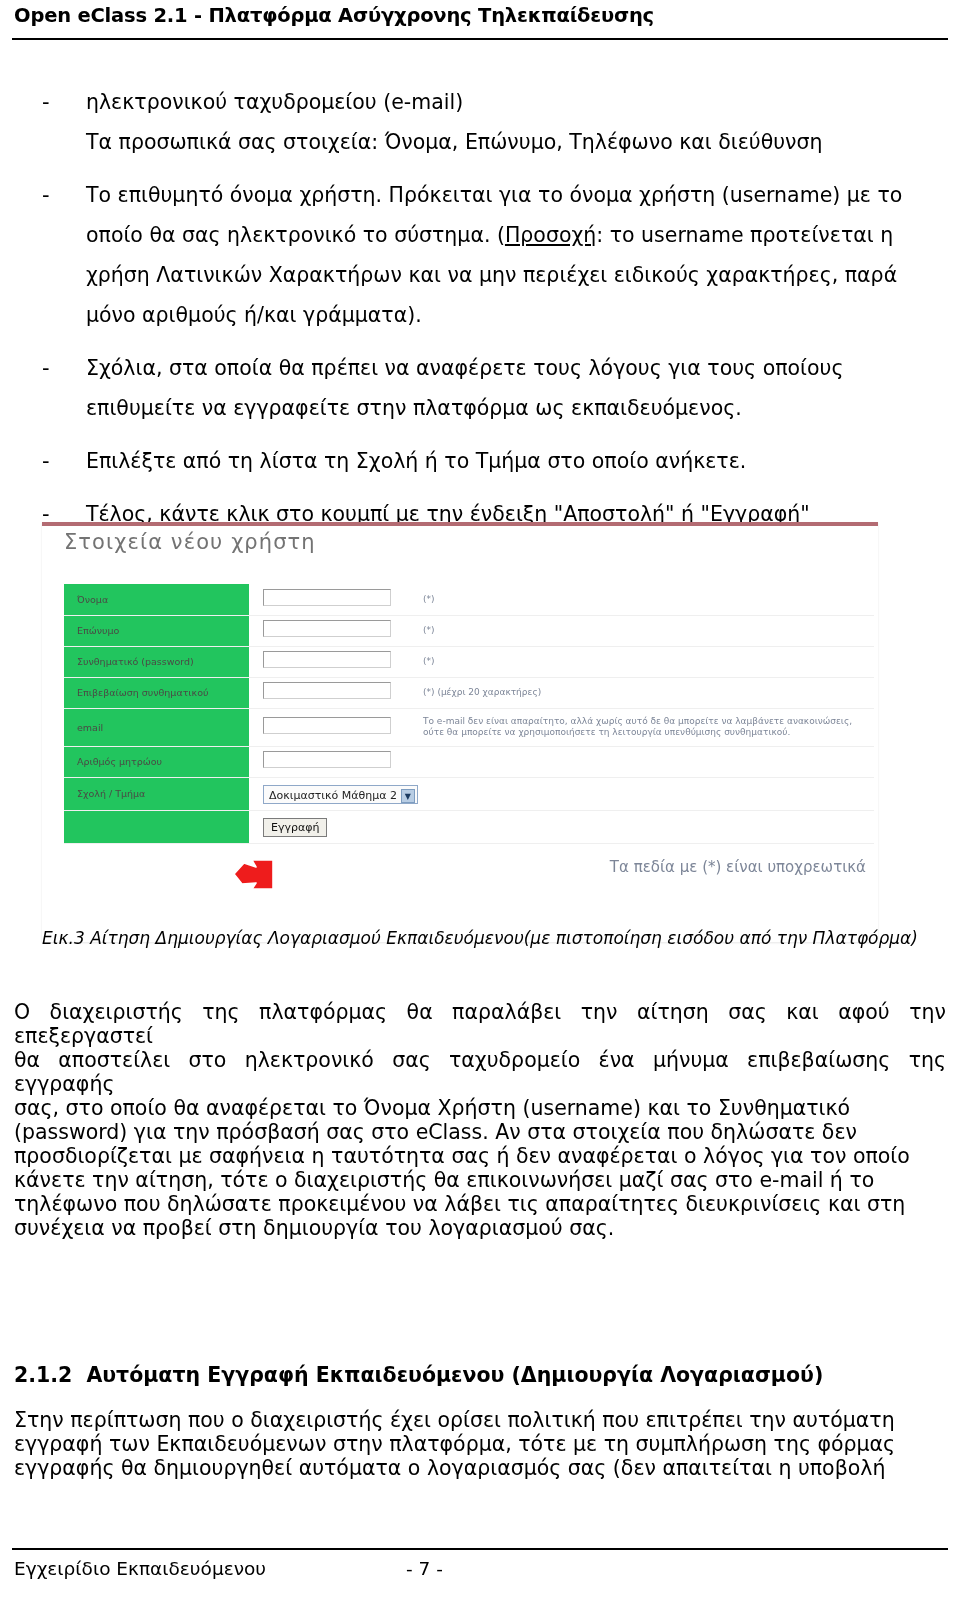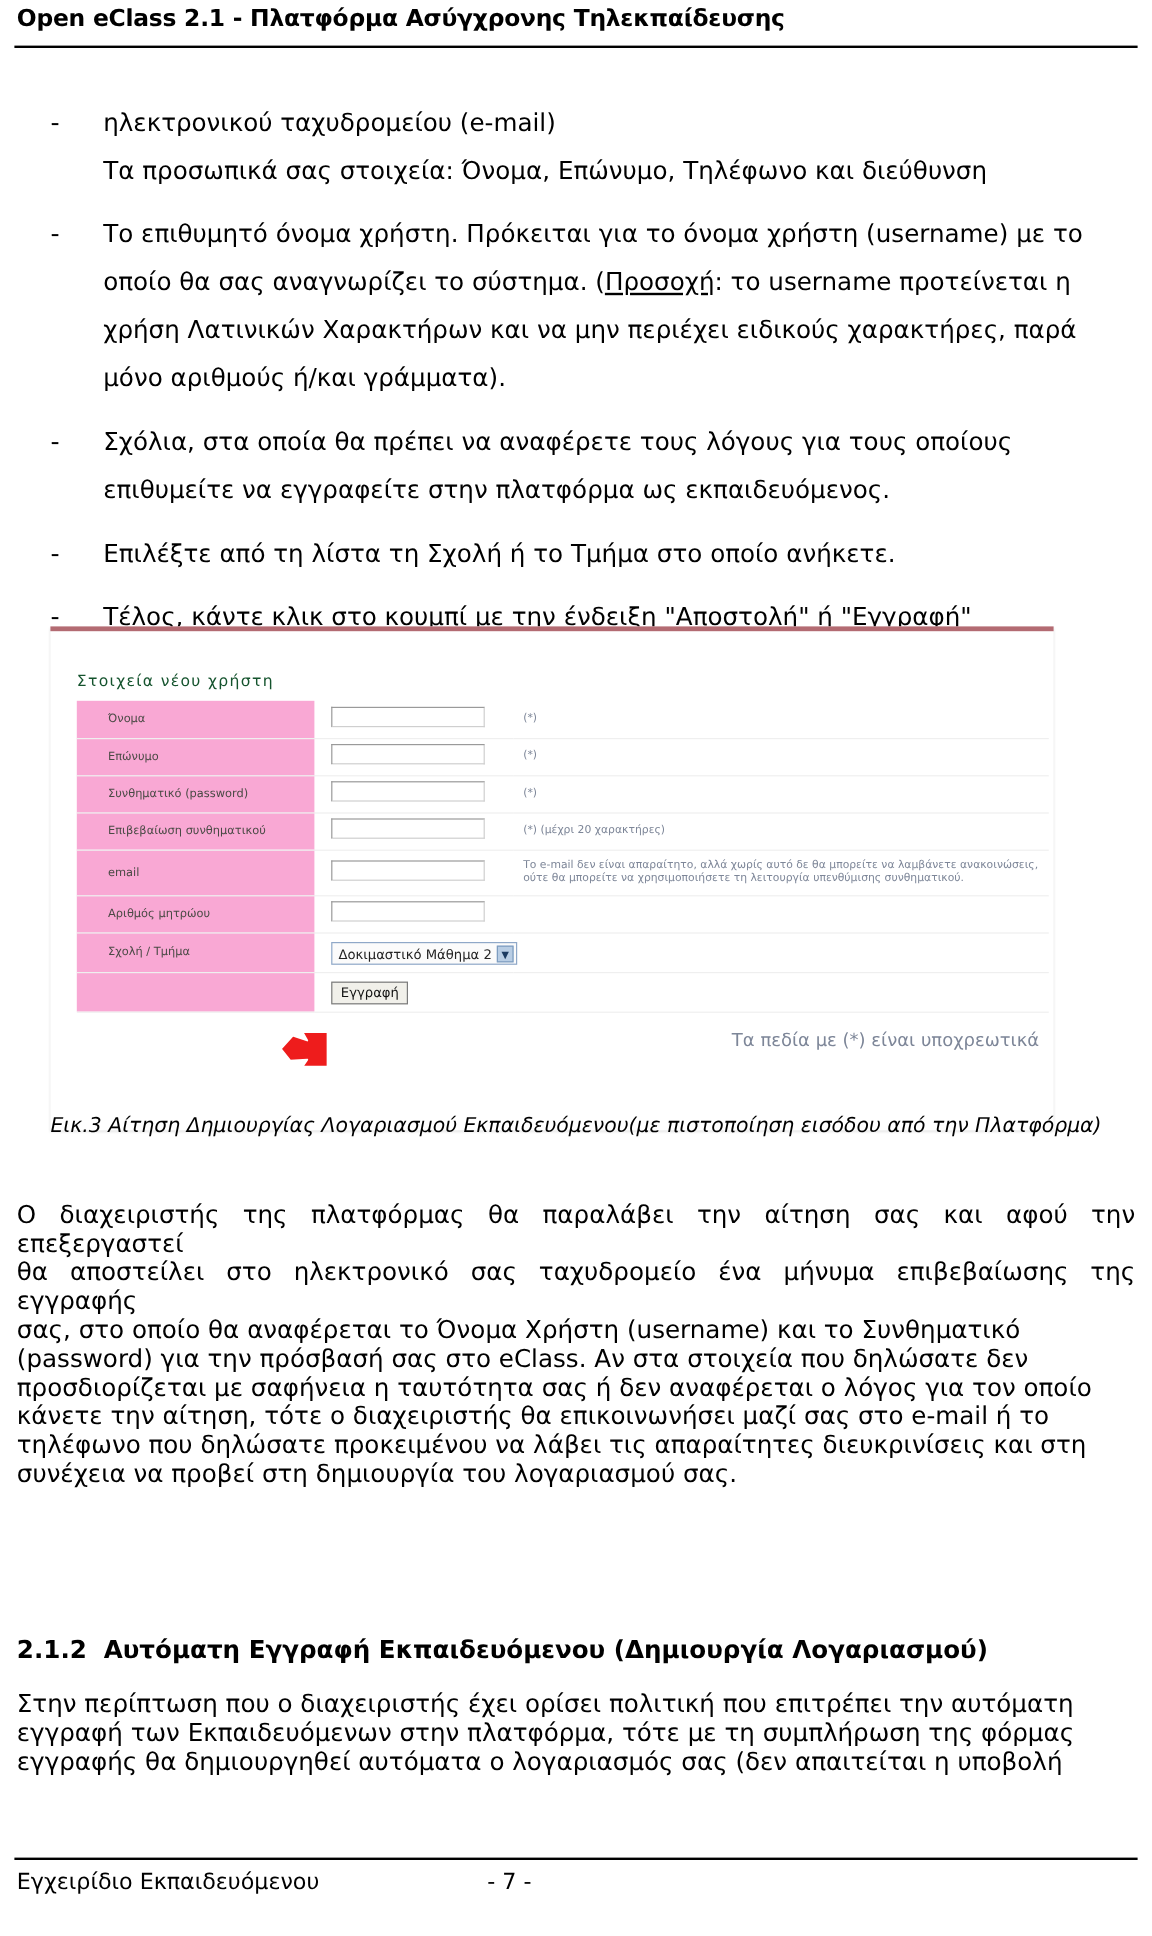--- a/index.html
+++ b/index.html
@@ -92,45 +92,45 @@
   }
   .shot-topbar {
     position: absolute;
     left: 0; top: 0;
     width: 836px;
     height: 4px;
     background: #b36b72;
   }
   .shot-title {
     position: absolute;
-    left: 22px; top: 39px;
-    font-size: 13px;
-    color: #14532d;
+    left: 22px; top: 8px;
+    font-size: 21px;
+    color: #737373;
     letter-spacing: 1.1px;
     font-family: "DejaVu Sans", sans-serif;
   }
   .form-table {
     position: absolute;
     left: 22px;
     top: 62px;
     width: 810px;
     border-collapse: collapse;
   }
   .form-table tr { height: 31px; }
   .form-table td {
     border-bottom: 1px solid #efefef;
     padding: 0;
     vertical-align: middle;
   }
   .form-table td.label {
     width: 172px;
-    background: #f9a8d4;
+    background: #22c55e;
     color: #4a4a45;
     font-size: 9.5px;
-    padding-left: 26px;
+    padding-left: 13px;
     font-family: "DejaVu Sans", sans-serif;
   }
   .form-table td.field {
     width: 152px;
     padding-left: 14px;
   }
   .form-table td.hint {
     color: #7d8698;
     font-size: 9px;
     padding-left: 8px;
@@ -275,21 +275,21 @@
 
     <li class="bullet" style="margin-top:38px;">
       <span class="dash">-</span>
       <span class="btext lastline-left">ηλεκτρονικού ταχυδρομείου (e-mail)</span>
       <span class="btext">Τα προσωπικά σας στοιχεία: Όνομα, Επώνυμο, Τηλέφωνο και διεύθυνση</span>
     </li>
 
     <li class="bullet">
       <span class="dash">-</span>
       <span class="btext">Το επιθυμητό όνομα χρήστη. Πρόκειται για το όνομα χρήστη (username) με το</span>
-      <span class="btext"><span>οποίο θα σας αναγνωρίζει το σύστημα. (</span><span class="u">Προσοχή</span><span>: το username προτείνεται η</span></span>
+      <span class="btext"><span>οποίο θα σας ηλεκτρονικό το σύστημα. (</span><span class="u">Προσοχή</span><span>: το username προτείνεται η</span></span>
       <span class="btext">χρήση Λατινικών Χαρακτήρων και να μην περιέχει ειδικούς χαρακτήρες, παρά</span>
       <span class="btext lastline-left">μόνο αριθμούς ή/και γράμματα).</span>
     </li>
 
     <li class="bullet">
       <span class="dash">-</span>
       <span class="btext">Σχόλια, στα οποία θα πρέπει να αναφέρετε τους λόγους για τους οποίους</span>
       <span class="btext lastline-left">επιθυμείτε να εγγραφείτε στην πλατφόρμα ως εκπαιδευόμενος.</span>
     </li>
 

